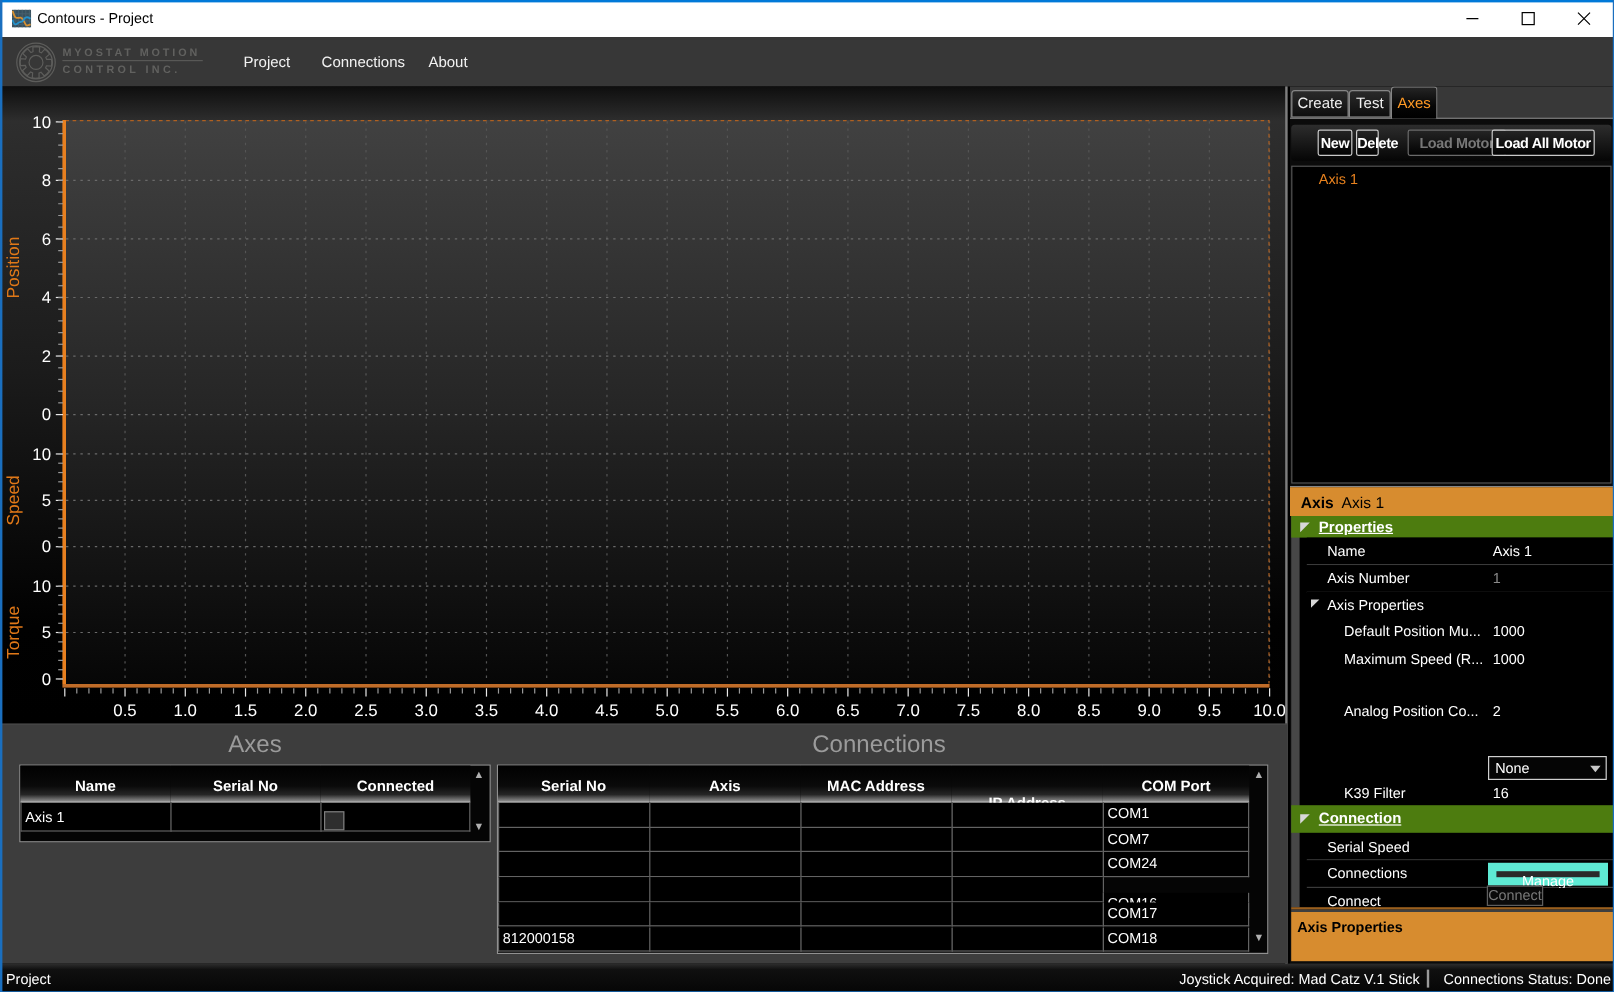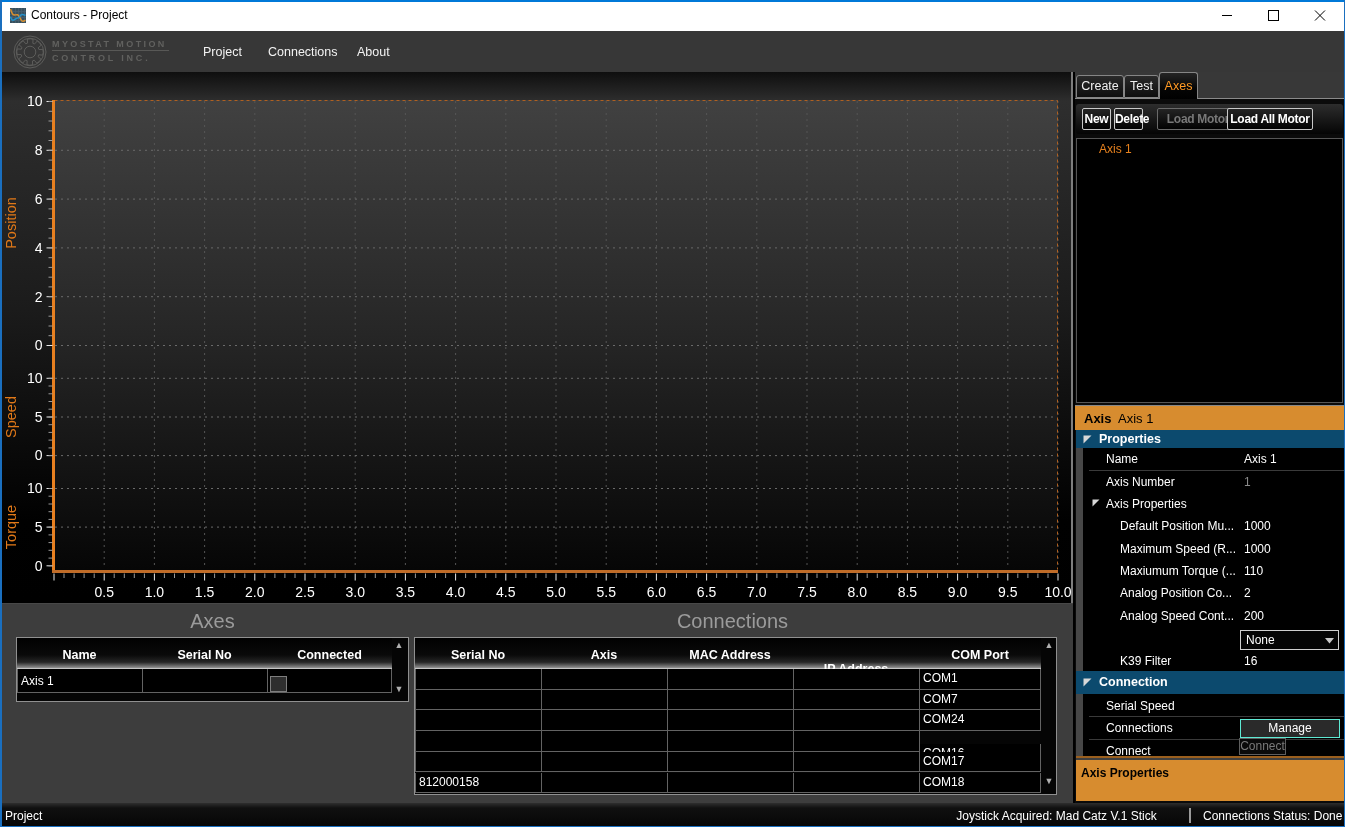--- a/index.html
+++ b/index.html
@@ -29,27 +29,27 @@
   .dgcell { border:1px solid #636363; border-top:none; color:#fff; font-size:12px;
     height:20px; padding:0 3px; background:#000; }
   .sb { position:absolute; width:14px; color:#b0b0b0; font-size:9px; text-align:center; }
   
   #right { left:1075px; top:72px; width:270px; height:733px; background:#0b0b0b; }
   .tab { position:absolute; top:75px; height:23px; border:1px solid #858585; color:#f0f0f0;
     font-size:12.5px; text-align:center; padding-top:3px; border-radius:3px 3px 0 0;
     background:linear-gradient(180deg,#2a2a2a,#0e0e0e); }
   .btn { position:absolute; height:22px; border:1px solid #c8c8c8; border-radius:2px;
     background:linear-gradient(180deg,#242424,#020202); color:#fff; font-size:12px;
-    font-weight:bold; text-align:center; padding-top:3px; white-space:nowrap; letter-spacing:-0.3px; }
+    font-weight:bold; text-align:center; padding-top:3px; white-space:nowrap; letter-spacing:-0.3px;margin-left:16px; }
   .pgrow { position:absolute; left:13px; width:256px; height:23px; border-bottom:1px solid #3a3a3a;
     color:#fff; font-size:12px; background:#000; }
   .pglabel { position:absolute; top:4px; }
   .pgvalue { position:absolute; left:155px; top:4px; }
   .cat { position:absolute; left:0px; width:269px; height:22px; color:#fff; font-size:12.5px;
-    font-weight:bold; background:#0c4a6e; }
+    font-weight:bold; background:#4d7c0f;text-decoration:underline; }
   
   #status { left:0; top:803px; width:1345px; height:23px; color:#fff;
     background:linear-gradient(180deg,#2e2e2e 0,#101010 5px,#060606 100%); font-size:12px; }
 </style>
 </head>
 <body>
 <div id="win">
 
   <div class="abs" id="titlebar"></div>
   <svg class="abs" style="left:10px;top:8px" width="16" height="15" viewBox="0 0 16 15">
@@ -403,21 +403,21 @@
 
   <div class="abs" id="right"></div>
   <div class="abs" style="left:1075px;top:72px;width:270px;height:26px;background:#383838"></div>
   <div class="abs" style="left:1075px;top:98px;width:270px;height:1px;background:#8a8a8a"></div>
   <div class="tab" style="left:1076px;width:48px;">Create</div>
   <div class="tab" style="left:1124px;width:35px;">Test</div>
   <div class="tab" style="left:1159px;top:72px;height:27px;width:39px;background:linear-gradient(180deg,#242424,#050505 60%,#000);color:#ff9a25;border-bottom:none;padding-top:6px">Axes</div>
 
   <div class="abs" style="left:1076px;top:104px;width:267px;height:30px;border-radius:3px;background:linear-gradient(180deg,#2d2d2d,#050505)"></div>
   <div class="btn" style="left:1082px;top:108px;width:29px">New</div>
-  <div class="btn" style="left:1114px;top:108px;width:29px">Delete</div>
+  <div class="btn" style="left:1114px;top:108px;width:19px">Delete</div>
   <div class="btn" style="left:1157px;top:108px;width:82px;color:#787878;border-color:#6a6a6a">Load Motor</div>
   <div class="btn" style="left:1227px;top:108px;width:86px">Load All Motor</div>
 
   <div class="abs" style="left:1076px;top:138px;width:267px;height:265px;background:#000;border:1px solid #565656"></div>
   <div class="abs" style="left:1099px;top:142px;font-size:12px;color:#e8821e">Axis 1</div>
 
   <div class="abs" style="left:1075px;top:405px;width:270px;height:1px;background:#888"></div>
   <div class="abs" style="left:1075px;top:406px;width:270px;height:24px;background:#d78c2f;color:#000;font-size:13px;padding:5px 0 0 9px"><b>Axis</b>&nbsp; Axis 1</div>
 
   <div class="abs" id="pgrid" style="left:1076px;top:430px;width:269px;height:326px;background:#000">
@@ -441,64 +441,56 @@
         <path d="M0.5 0.5 H7.5 L0.5 7.5 Z" fill="#d8d8d8"></path>
       </svg>
     <div class="pgrow" style="top:85.3px;border-bottom:none">
         <span class="pglabel" style="left:31px">Default Position Mu...</span>
         <span class="pgvalue">1000</span>
       </div>
     <div class="pgrow" style="top:107.6px;border-bottom:none">
         <span class="pglabel" style="left:31px">Maximum Speed (R...</span>
         <span class="pgvalue">1000</span>
       </div>
-    <div class="pgrow" style="top:129.9px;border-bottom:none">
-        <span class="pglabel" style="left:31px">Maxiumum Torque (...</span>
-        <span class="pgvalue">110</span>
-      </div>
     <div class="pgrow" style="top:152.2px;border-bottom:none">
         <span class="pglabel" style="left:31px">Analog Position Co...</span>
         <span class="pgvalue">2</span>
-      </div>
-    <div class="pgrow" style="top:174.5px;border-bottom:none">
-        <span class="pglabel" style="left:31px">Analog Speed Cont...</span>
-        <span class="pgvalue">200</span>
       </div>
     <div class="abs" style="left:164px;top:200px;width:99px;height:20px;background:#050505;border:1px solid #d0d0d0;color:#fff;font-size:12px;padding:2px 0 0 5px">None
       <svg class="abs" style="right:4px;top:7px" width="9" height="6">
           <path d="M0 0 H9 L4.5 5.5 Z" fill="#c8c8c8"></path>
         </svg>
     </div>
     <div class="pgrow" style="top:220px;border-bottom:none">
         <span class="pglabel" style="left:31px">K39 Filter</span>
         <span class="pgvalue">16</span>
       </div>
     <div class="cat" style="top:241.4px;height:23px;padding:4px 0 0 23px">Connection</div>
     <svg class="abs" style="left:7px;top:248px" width="9" height="9">
         <path d="M0.5 0.5 H8.5 L0.5 8.5 Z" fill="#d8d8d8"></path>
       </svg>
     <div class="pgrow" style="top:265px;height:22.3px">
         <span class="pglabel" style="left:17px">Serial Speed</span>
       </div>
     <div class="pgrow" style="top:287.3px;height:22.3px">
         <span class="pglabel" style="left:17px">Connections</span>
       </div>
-    <div class="abs" style="left:164px;top:289px;width:100px;height:19px;background:#2a2a2a;border:1px solid #5eead4;color:#fff;font-size:12px;text-align:center;padding-top:1px">Manage</div>
+    <div class="abs" style="left:164px;top:289px;width:100px;height:19px;background:#2a2a2a;border:7px solid #5eead4;color:#fff;font-size:12px;text-align:center;padding-top:1px">Manage</div>
     <div class="pgrow" style="top:309.6px;border-bottom:none">
         <span class="pglabel" style="left:17px">Connect</span>
       </div>
     <div class="abs" style="left:163px;top:308px;width:47px;height:17px;background:#0a0a0a;border:1px solid #5e5e5e;color:#7a7a7a;font-size:12px;text-align:center;padding-top:0px">Connect</div>
   </div>
   <div class="abs" style="left:1076px;top:756px;width:269px;height:2px;background:#9a5f1e"></div>
   <div class="abs" style="left:1076px;top:758px;width:269px;height:2px;background:#3f3f3f"></div>
   <div class="abs" style="left:1076px;top:760px;width:269px;height:41px;background:#d78c2f;color:#000;font-size:12px;font-weight:bold;padding:6px 0 0 5px">Axis Properties</div>
 
   <div class="abs" id="status">
     <div class="abs" style="left:5px;top:6px">Project</div>
-    <div class="abs" style="left:930px;top:6px;width:253px;text-align:center">Joystick Acquired: Mad Catz V.1 Stick</div>
+    <div class="abs" style="left:930px;top:6px;width:253px;text-align:right">Joystick Acquired: Mad Catz V.1 Stick</div>
     <div class="abs" style="left:1189px;top:5px;width:2px;height:15px;background:#9a9a9a"></div>
     <div class="abs" style="left:1203px;top:6px">Connections Status: Done</div>
   </div>
   <div class="edge" style="left:0;top:0;width:1345px;height:1.5px;background:#0079d8"></div>
   <div class="edge" style="left:0;top:0;width:1.5px;height:827px"></div>
   <div class="edge" style="left:1343.5px;top:0;width:1.5px;height:827px"></div>
   <div class="edge" style="left:0;top:825.5px;width:1345px;height:1.5px"></div>
 </div>
 
 </body></html>

